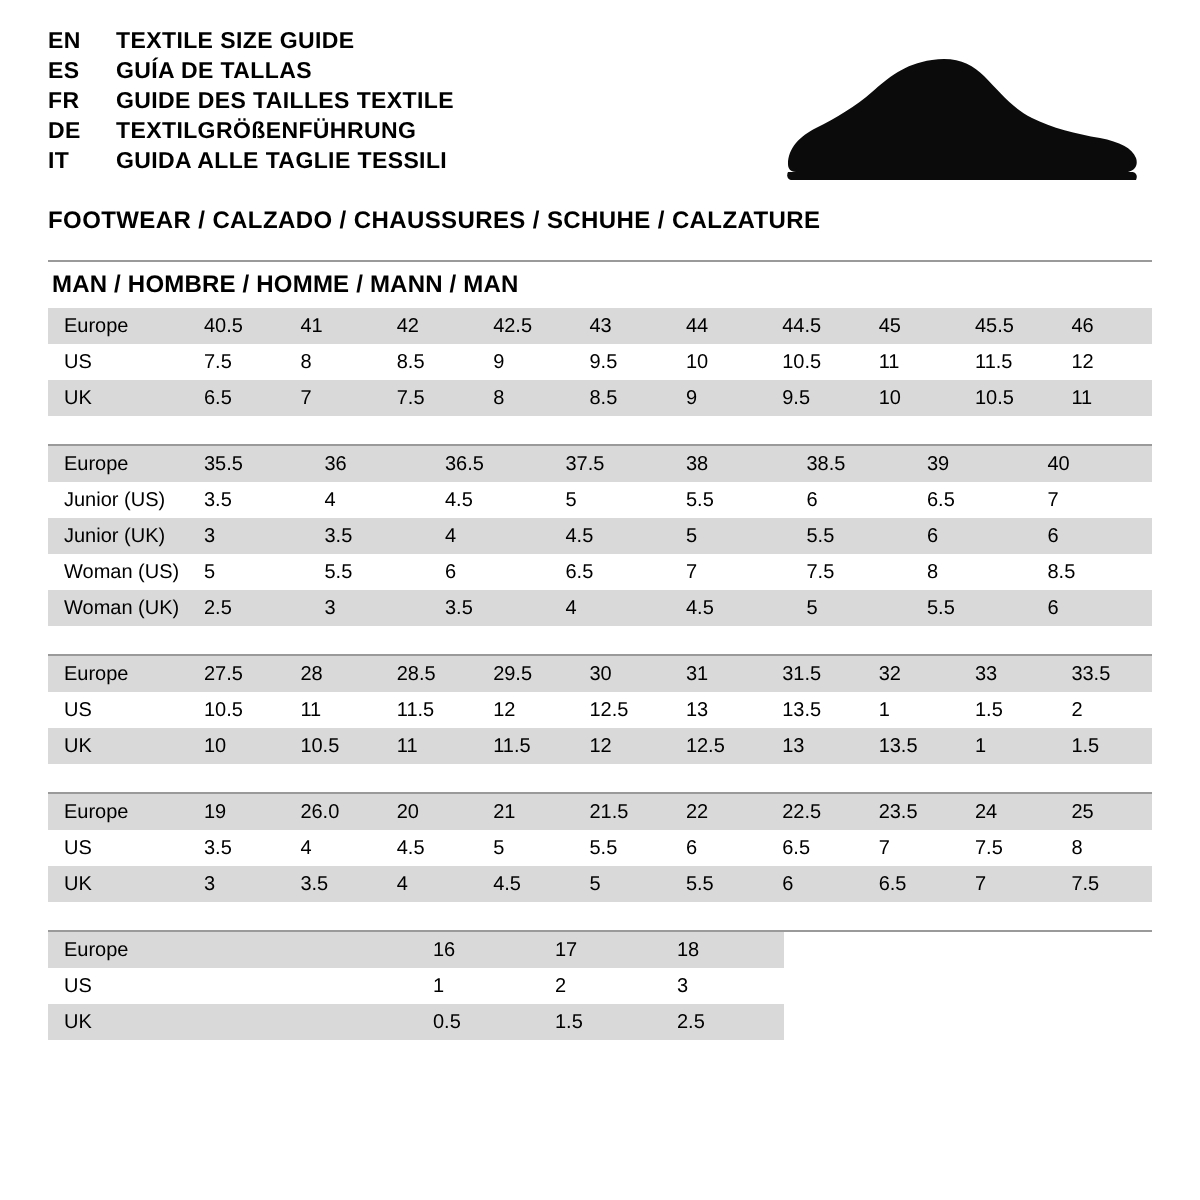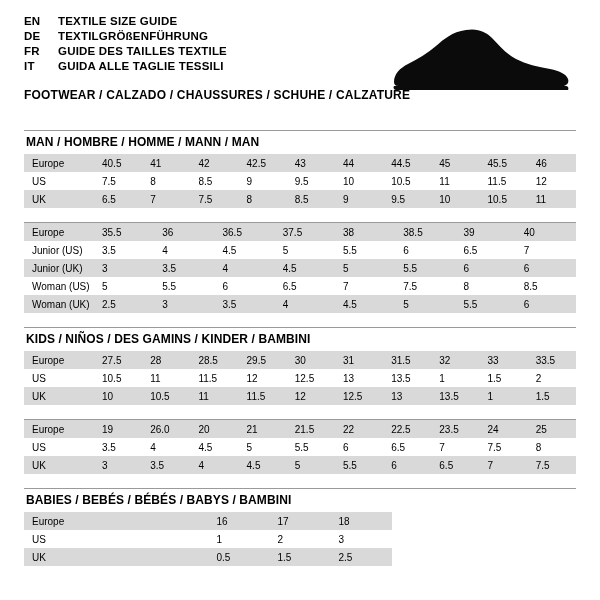--- a/index.html
+++ b/index.html
@@ -110,26 +110,30 @@
 <div class="page">
 
   <div class="header">
     <table class="lang-table">
       <tbody>
         <tr>
           <td class="lang-code">EN</td>
           <td>TEXTILE SIZE GUIDE</td>
         </tr>
         <tr>
+          <td class="lang-code">ES</td>
+          <td>GUÍA DE TALLAS</td>
+        </tr>
+        <tr>
+          <td class="lang-code">FR</td>
+          <td>GUIDE DES TAILLES TEXTILE</td>
+        </tr>
+        <tr>
           <td class="lang-code">DE</td>
           <td>TEXTILGRÖßENFÜHRUNG</td>
-        </tr>
-        <tr>
-          <td class="lang-code">FR</td>
-          <td>GUIDE DES TAILLES TEXTILE</td>
         </tr>
         <tr>
           <td class="lang-code">IT</td>
           <td>GUIDA ALLE TAGLIE TESSILI</td>
         </tr>
       </tbody>
     </table>
 
     <div class="shoe-wrap">
       <svg viewBox="0 0 200 72" width="200" height="72" aria-hidden="true">
@@ -247,21 +251,20 @@
                 <td>4.5</td>
                 <td>5</td>
                 <td>5.5</td>
                 <td>6</td>
               </tr>
             </tbody>
           </table>
         </div>
         <div class="section">
           <div class="sep-line"></div>
-          <div class="section-title">KIDS / NIÑOS / DES GAMINS / KINDER / BAMBINI</div>
           <table class="size">
             <tbody>
               <tr class="shaded">
                 <td class="rowlabel">Europe</td>
                 <td>27.5</td>
                 <td>28</td>
                 <td>28.5</td>
                 <td>29.5</td>
                 <td>30</td>
                 <td>31</td>
@@ -340,21 +343,20 @@
                 <td>6</td>
                 <td>6.5</td>
                 <td>7</td>
                 <td>7.5</td>
               </tr>
             </tbody>
           </table>
         </div>
         <div class="section babies">
           <div class="sep-line"></div>
-          <div class="section-title">BABIES / BEBÉS / BÉBÉS / BABYS / BAMBINI</div>
           <table class="size">
             <tbody>
               <tr class="shaded">
                 <td class="rowlabel">Europe</td>
                 <td style="width: 53px;">16</td>
                 <td style="width: 53px;">17</td>
                 <td style="width: 53px;">18</td>
                 <td style="background: transparent;"></td>
               </tr>
               <tr class="blank">

